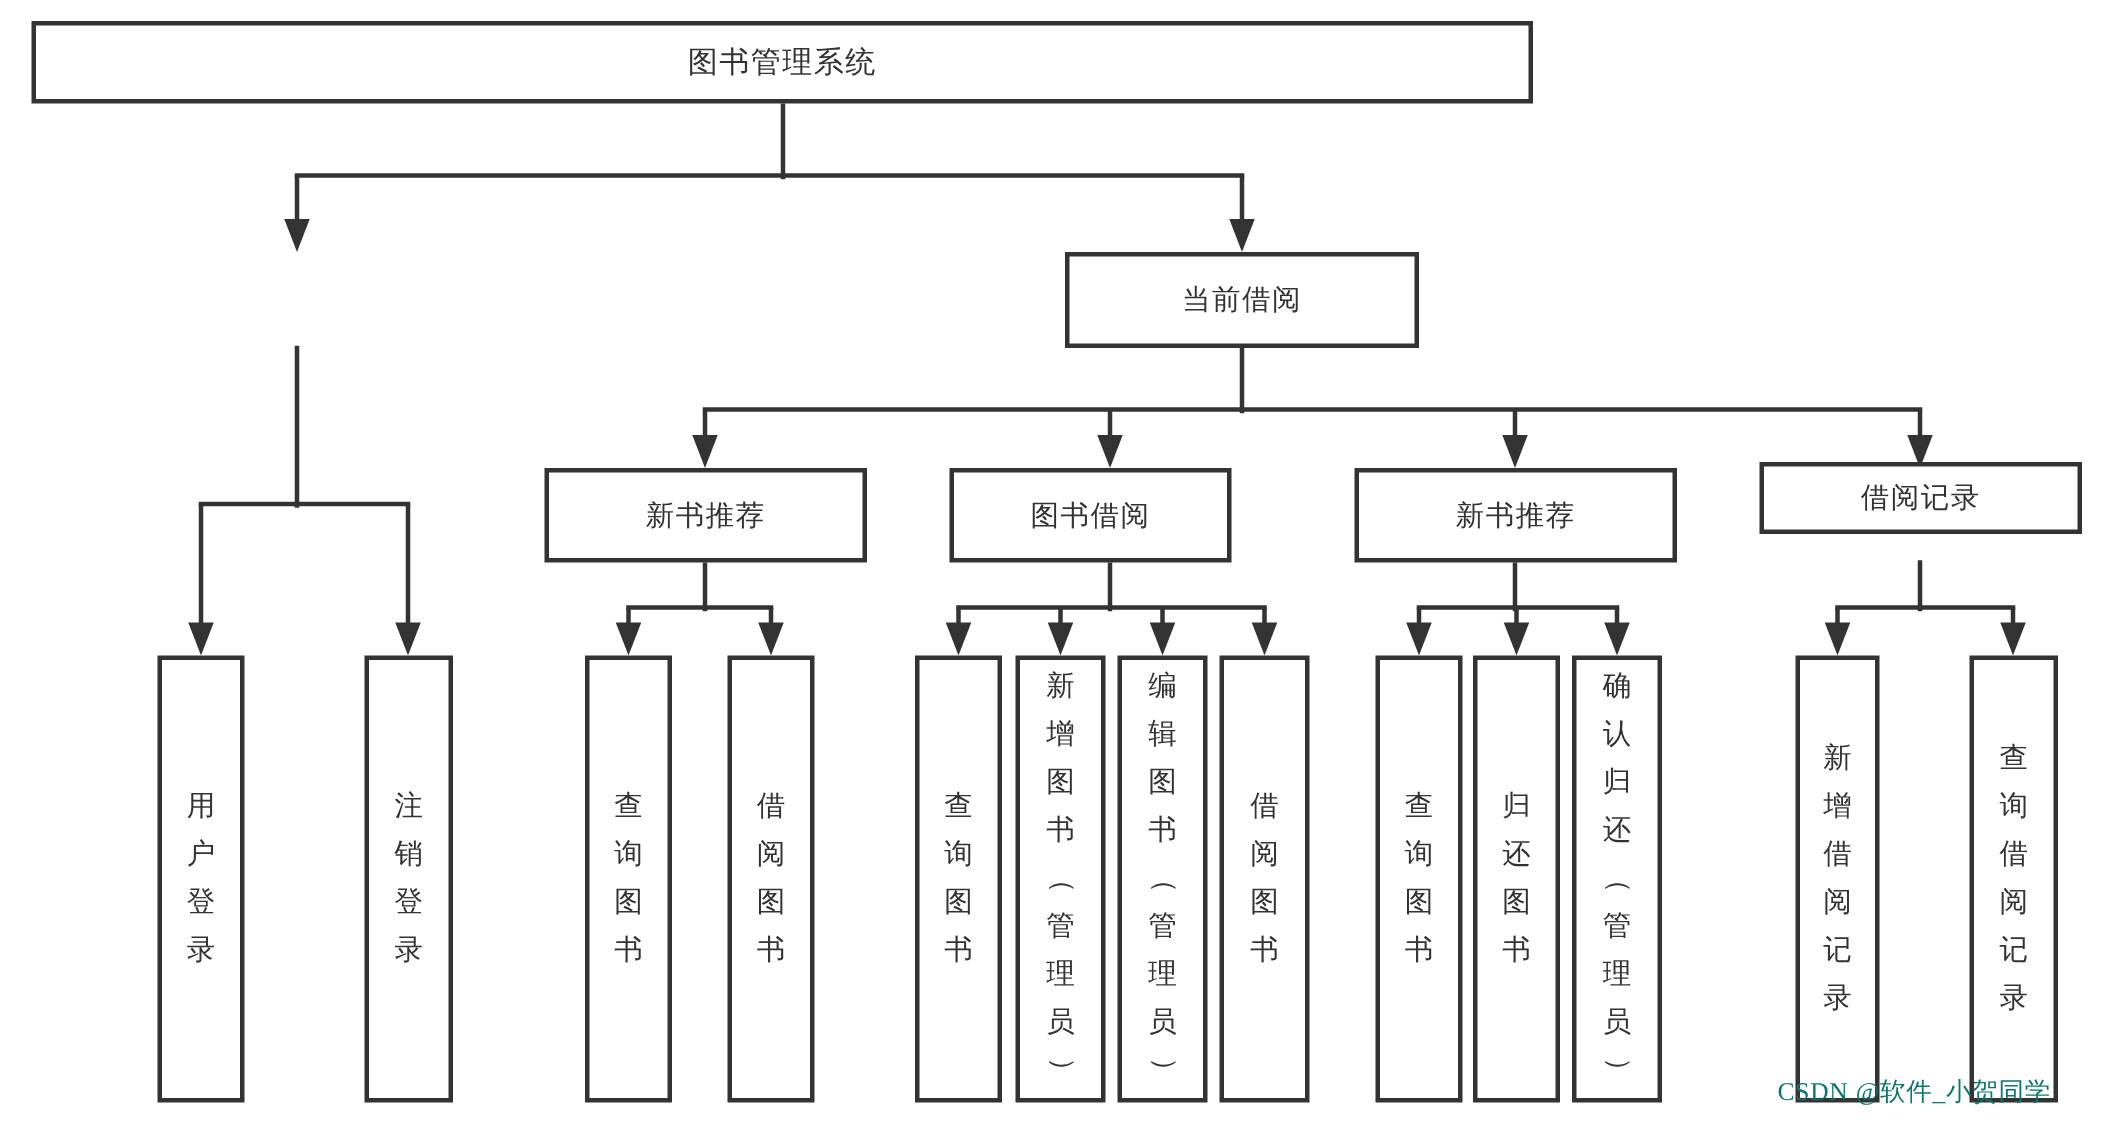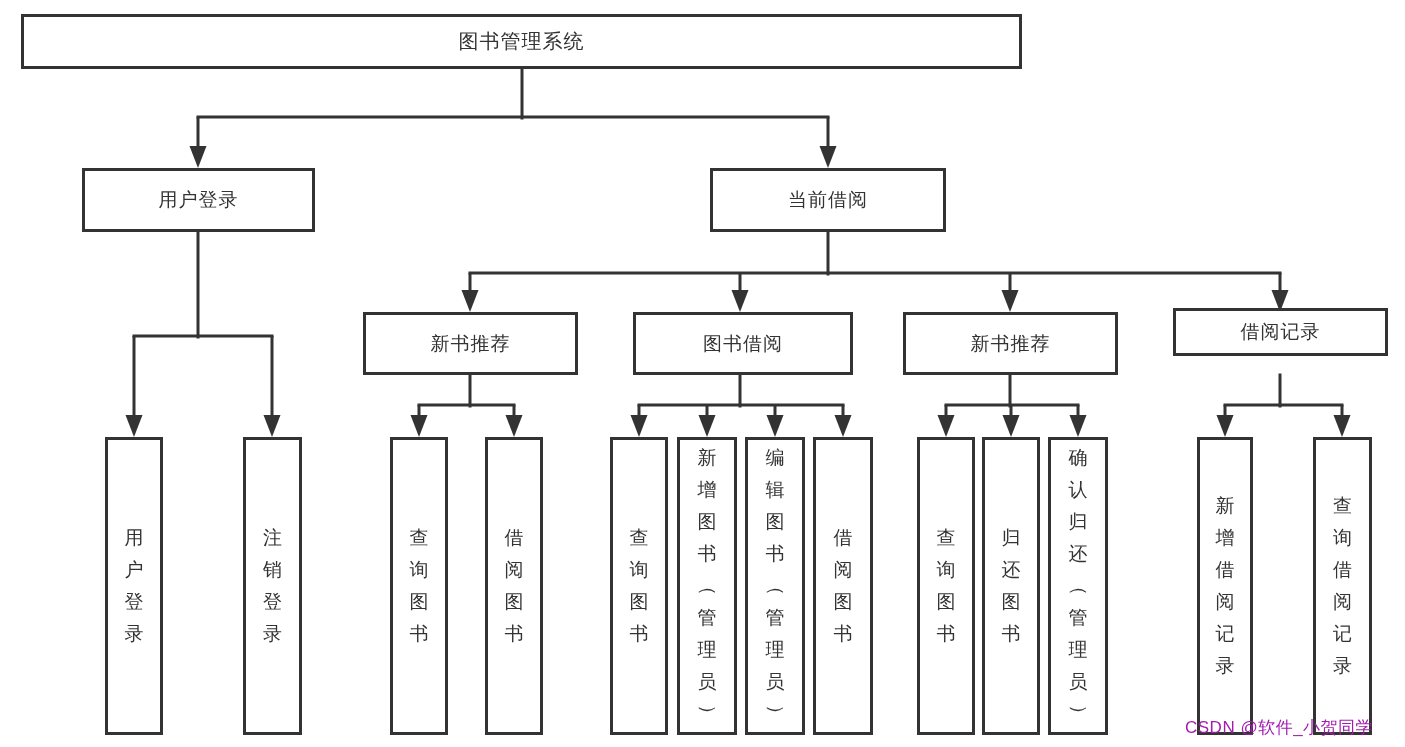--- a/index.html
+++ b/index.html
@@ -1,21 +1,21 @@
 <!DOCTYPE html>
 <html><head>
 <meta charset="utf-8">
 <style>
   html,body{margin:0;padding:0;background:#fff;}
   #stage{
     position:relative;
     width:1405px;height:747px;
     background:var(--bg,#ffffff);
     overflow:hidden;
-    font-family:Liberation Sans, sans-serif;
+    font-family:Liberation Serif, serif;
     color:var(--txt,#333333);
   }
   #wires{position:absolute;left:0;top:0;pointer-events:none;}
   .box{
     position:absolute;
     box-sizing:border-box;
     border:3px solid var(--line,#333333);
     background:#ffffff;
     display:flex;align-items:center;justify-content:center;
   }
@@ -99,31 +99,28 @@
       <line x1="1225" y1="405" x2="1225" y2="419" stroke="#333333" stroke-width="3"></line>
       <polygon points="1216.5,415 1233.5,415 1225,437" fill="#333333"></polygon>
       <line x1="1342" y1="405" x2="1342" y2="419" stroke="#333333" stroke-width="3"></line>
       <polygon points="1333.5,415 1350.5,415 1342,437" fill="#333333"></polygon>
     </svg>
 
   <div class="box h root" style="left:21px;top:14px;width:1001px;height:55px">
     <span>图书管理系统</span>
   </div>
 
-  <div class="box h" style="left:82px;top:168px;width:233px;height:64px">
-    <span>用户登录</span>
-  </div>
   <div class="box h" style="left:710px;top:168px;width:236px;height:64px">
     <span>当前借阅</span>
   </div>
 
   <div class="box h" style="left:363px;top:312px;width:215px;height:63px">
     <span>新书推荐</span>
   </div>
-  <div class="box h" style="left:633px;top:312px;width:220px;height:63px">
+  <div class="box h" style="left:633px;top:312px;width:188px;height:63px">
     <span>图书借阅</span>
   </div>
   <div class="box h" style="left:903px;top:312px;width:215px;height:63px">
     <span>新书推荐</span>
   </div>
   <div class="box h" style="left:1173px;top:308px;width:215px;height:48px">
     <span>借阅记录</span>
   </div>
 
   <div class="box v" style="left:105px;top:437px;width:58px;height:298px">
@@ -247,14 +244,14 @@
     <span class="vtext">
         <span class="vch">查</span>
         <span class="vch">询</span>
         <span class="vch">借</span>
         <span class="vch">阅</span>
         <span class="vch">记</span>
         <span class="vch">录</span>
       </span>
   </div>
 
-  <div id="watermark" style="color: #a21caf;">CSDN @软件_小贺同学</div>
+  <div id="watermark" style="color: #0f766e;">CSDN @软件_小贺同学</div>
 </div>
 
 </body></html>

